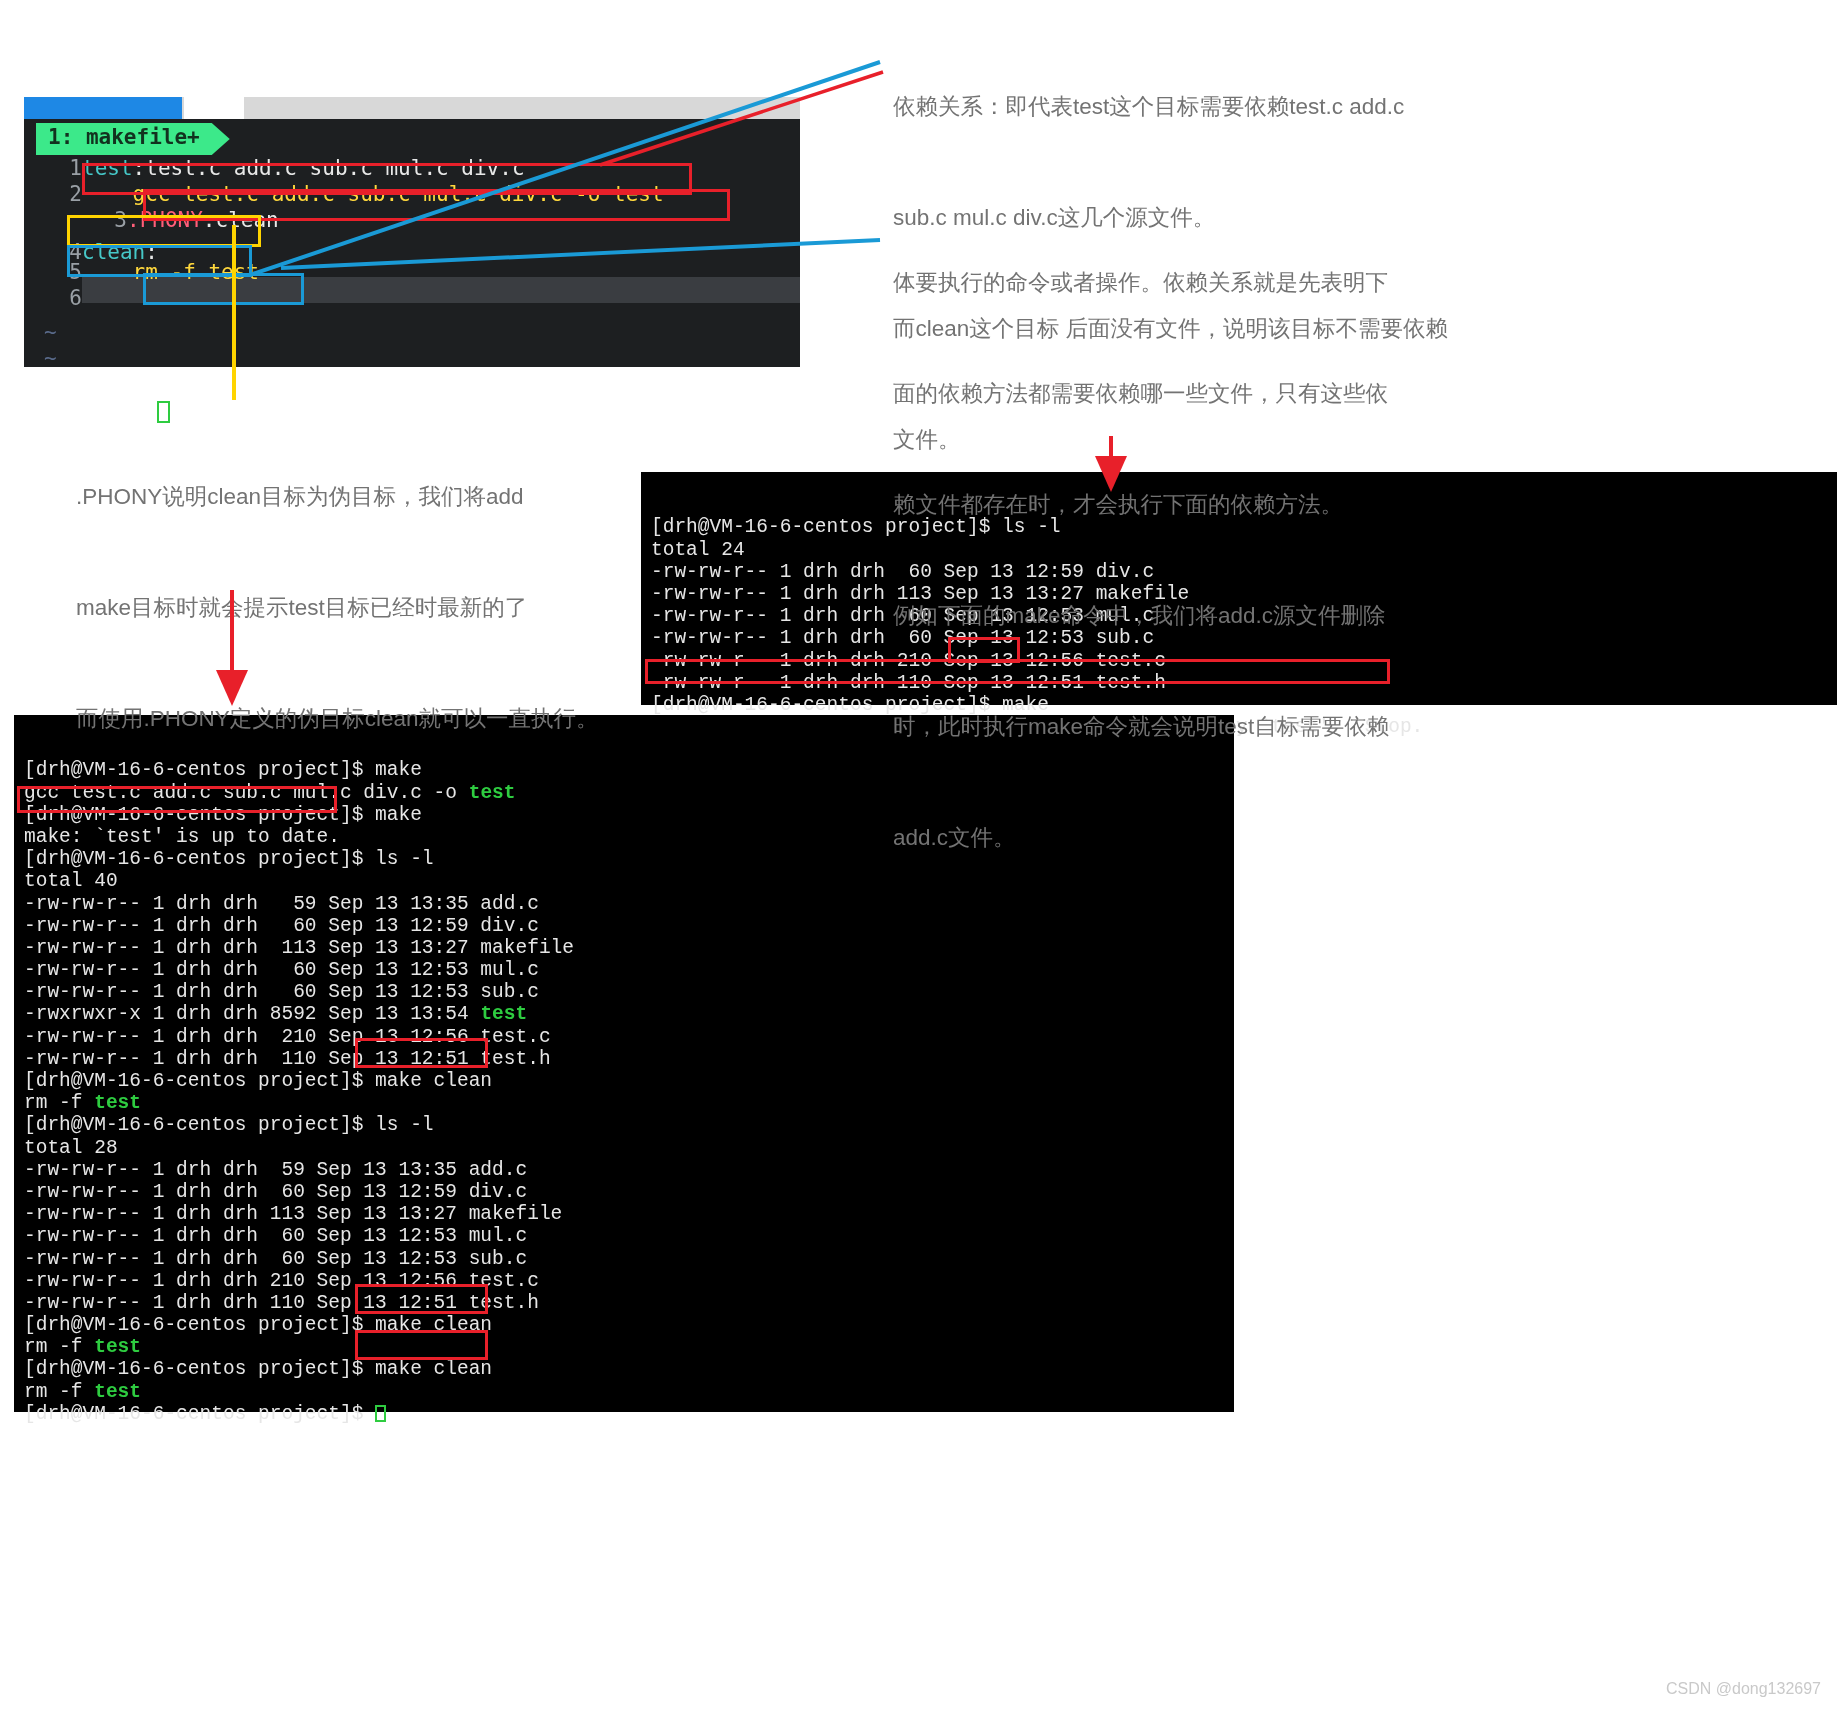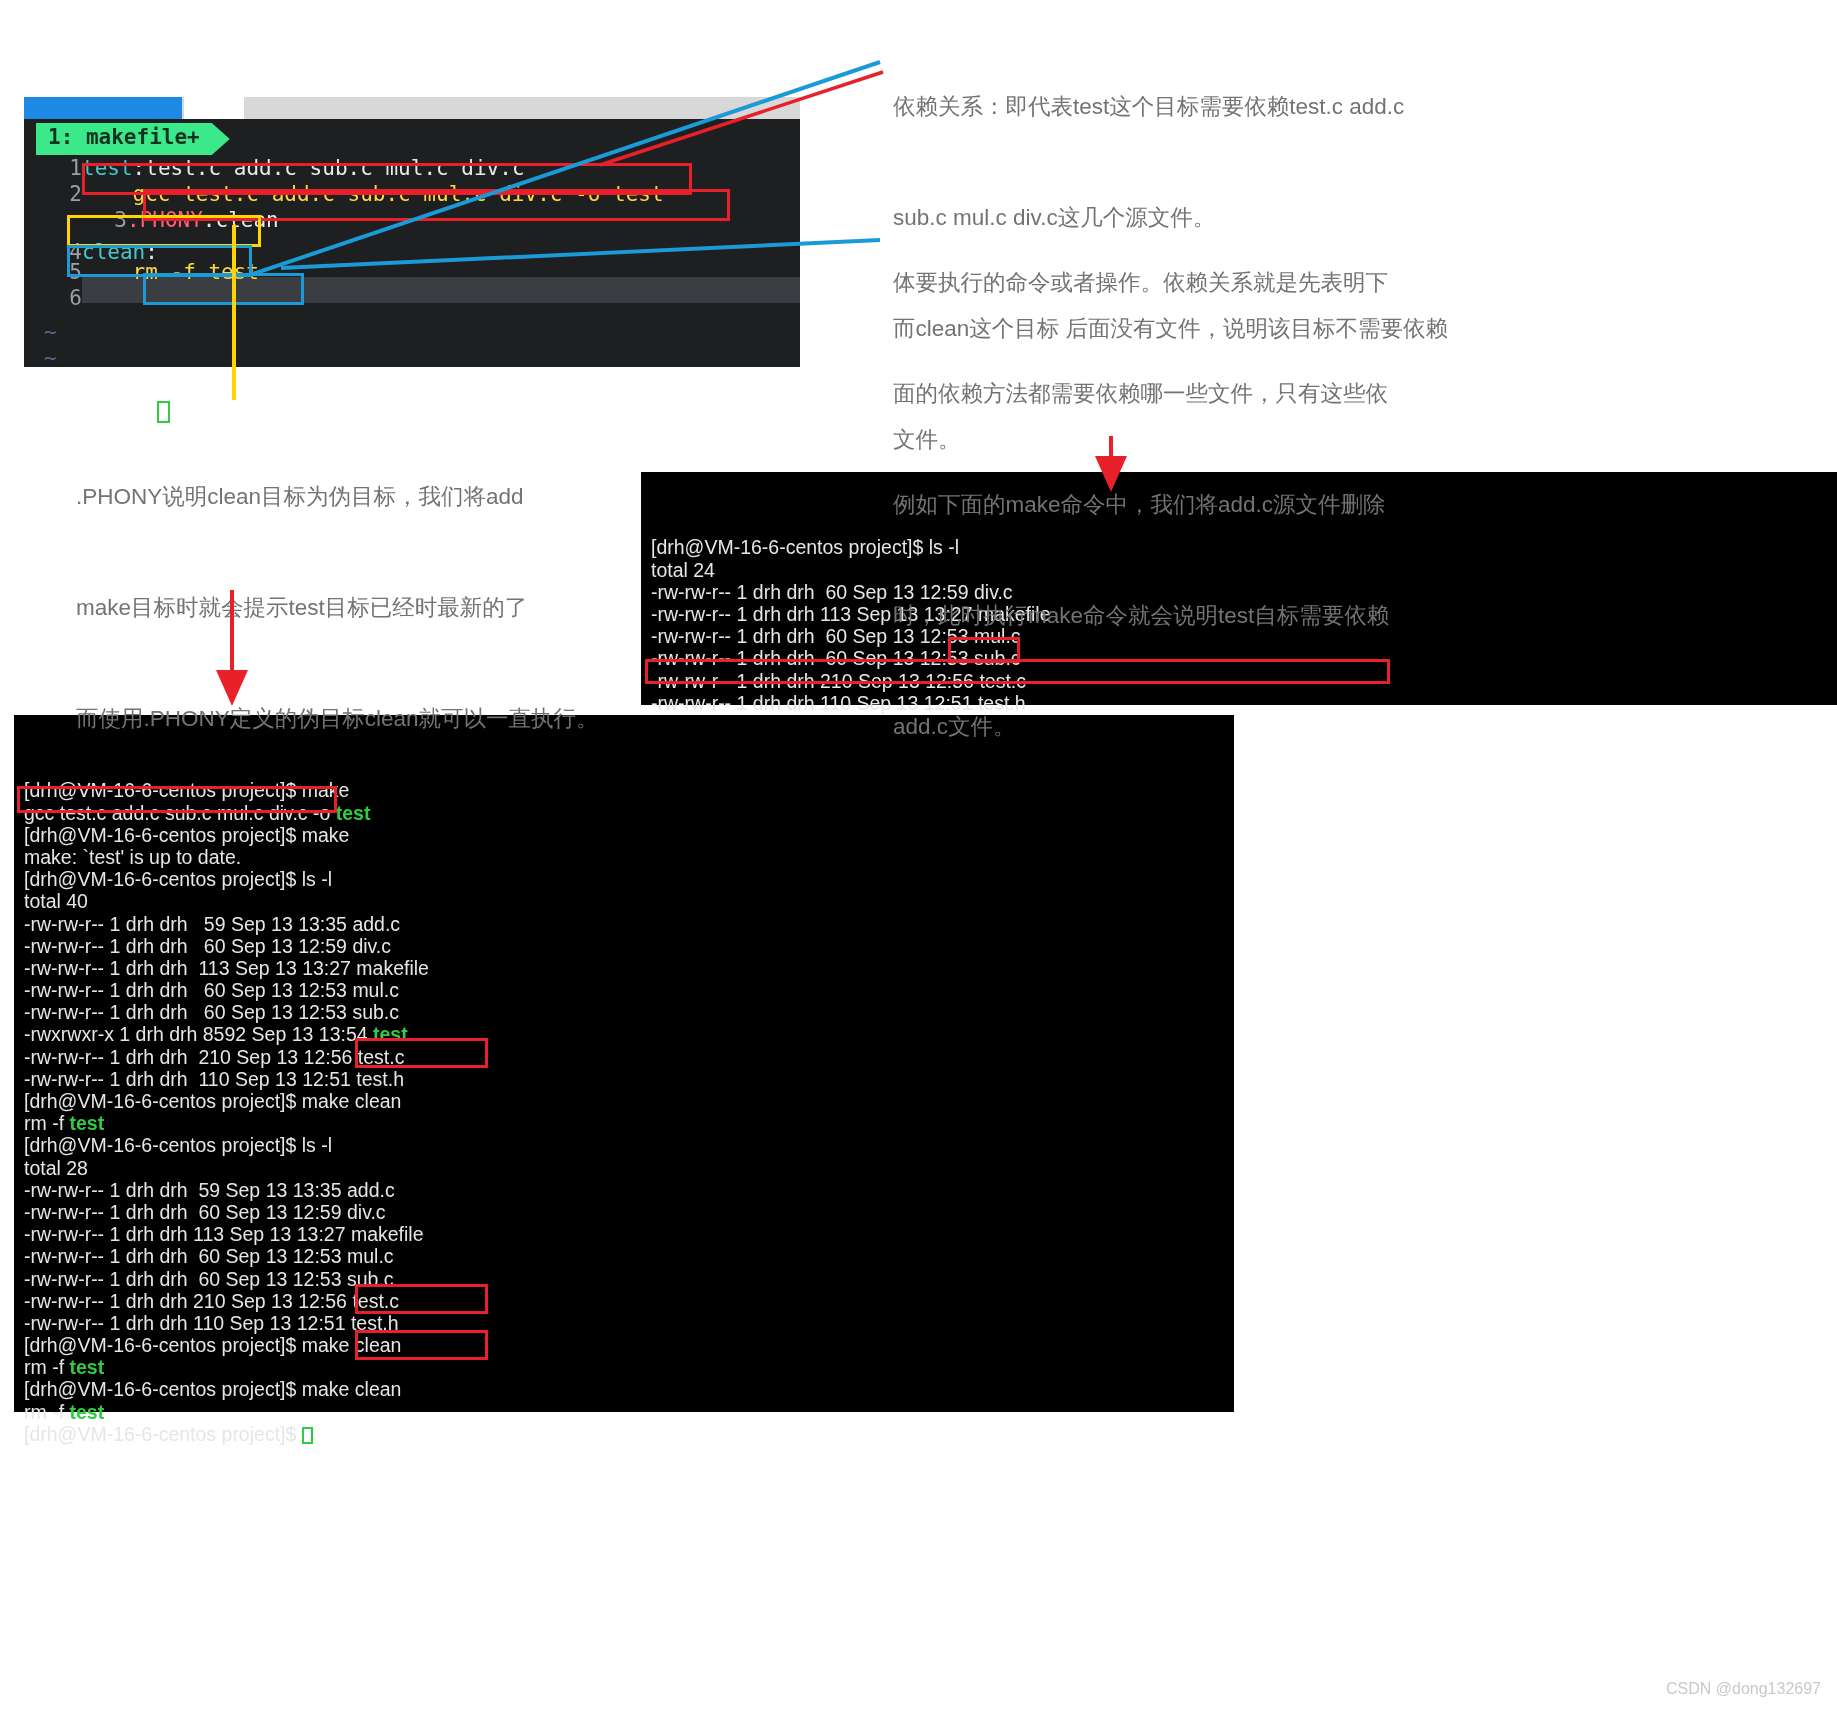--- a/index.html
+++ b/index.html
@@ -111,25 +111,25 @@
   .hl-box { position: absolute; box-sizing: border-box; background: transparent; }
   .hl-red    { border: 3px solid #e8202a; }
   .hl-yellow { border: 3px solid #ffd400; }
   .hl-blue   { border: 3px solid #1a9ad6; }
 
   
   .terminal {
     position: absolute;
     background: #000000;
     color: #e6e6e6;
-    font-family: Liberation Sans, sans-serif;
+    font-family: Liberation Mono, monospace;
     font-size: 19.5px;
     line-height: 22.2px;
     white-space: pre;
-    padding: 20px 10px;
+    padding: 0 10px;
     box-sizing: border-box;
   }
   #terminal-right { left: 641px; top: 472px; width: 1196px; height: 233px; }
   #terminal-bottom { left: 14px; top: 715px; width: 1220px; height: 697px; }
   .term-line { height: 22.2px; }
   .green-bold { color: #2ecc40; font-weight: bold; }
   .term-cursor {
     display: inline-block;
     width: 11px; height: 17px;
     background: #2ecc40;
@@ -217,20 +217,21 @@
 <div class="annot" style="left:893px; top:14px;">
   <div>依赖关系：即代表test这个目标需要依赖test.c add.c</div>
   <div>sub.c mul.c div.c这几个源文件。</div>
   <div>而clean这个目标 后面没有文件，说明该目标不需要依赖</div>
   <div>文件。</div>
 </div>
 
 <div class="annot" style="left:893px; top:190px;">
   <div>体要执行的命令或者操作。依赖关系就是先表明下</div>
   <div>面的依赖方法都需要依赖哪一些文件，只有这些依</div>
+  <div>赖文件都存在时，才会执行下面的依赖方法。</div>
   <div>例如下面的make命令中，我们将add.c源文件删除</div>
   <div>时，此时执行make命令就会说明test自标需要依赖</div>
   <div>add.c文件。</div>
 </div>
 
 <div class="annot" style="left:76px; top:404px;">
   <div>.PHONY说明clean目标为伪目标，我们将add</div>
   <div>make目标时就会提示test目标已经时最新的了</div>
   <div>而使用.PHONY定义的伪目标clean就可以一直执行。</div>
 </div>

